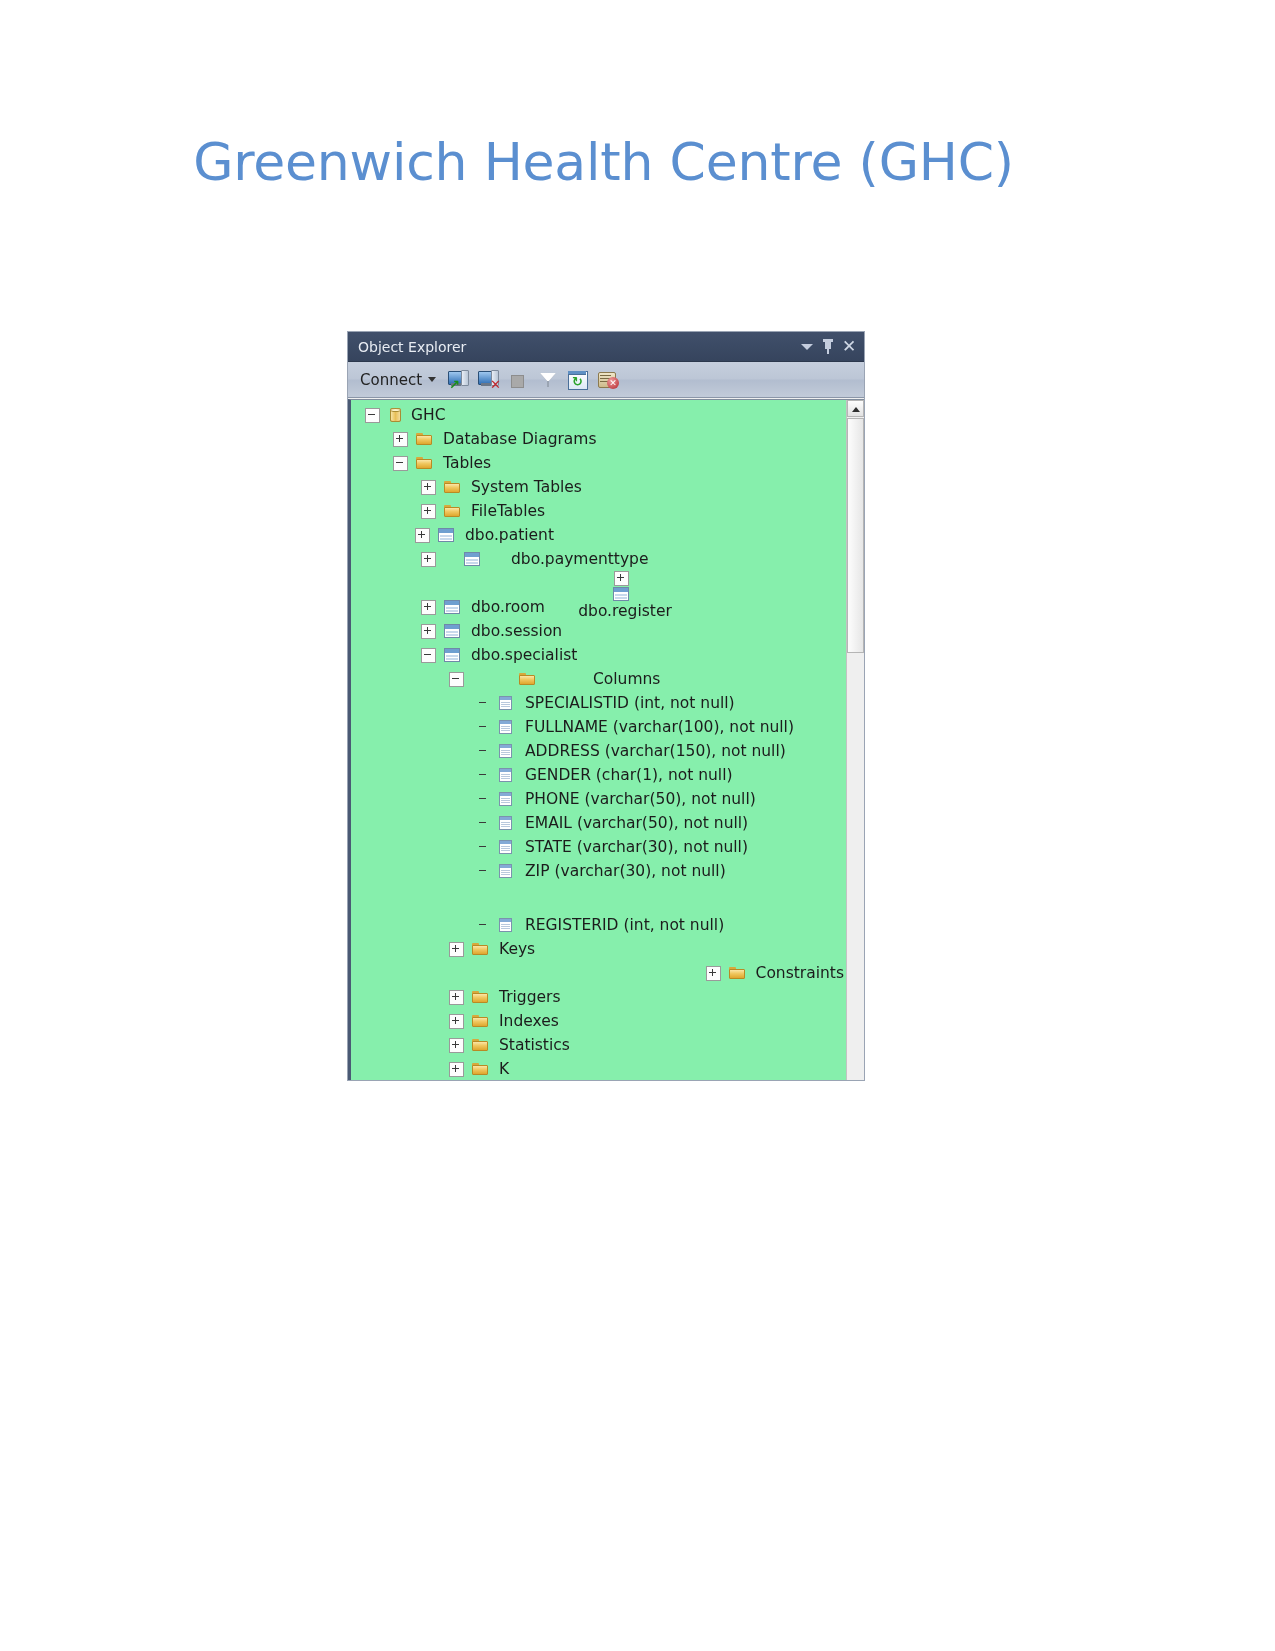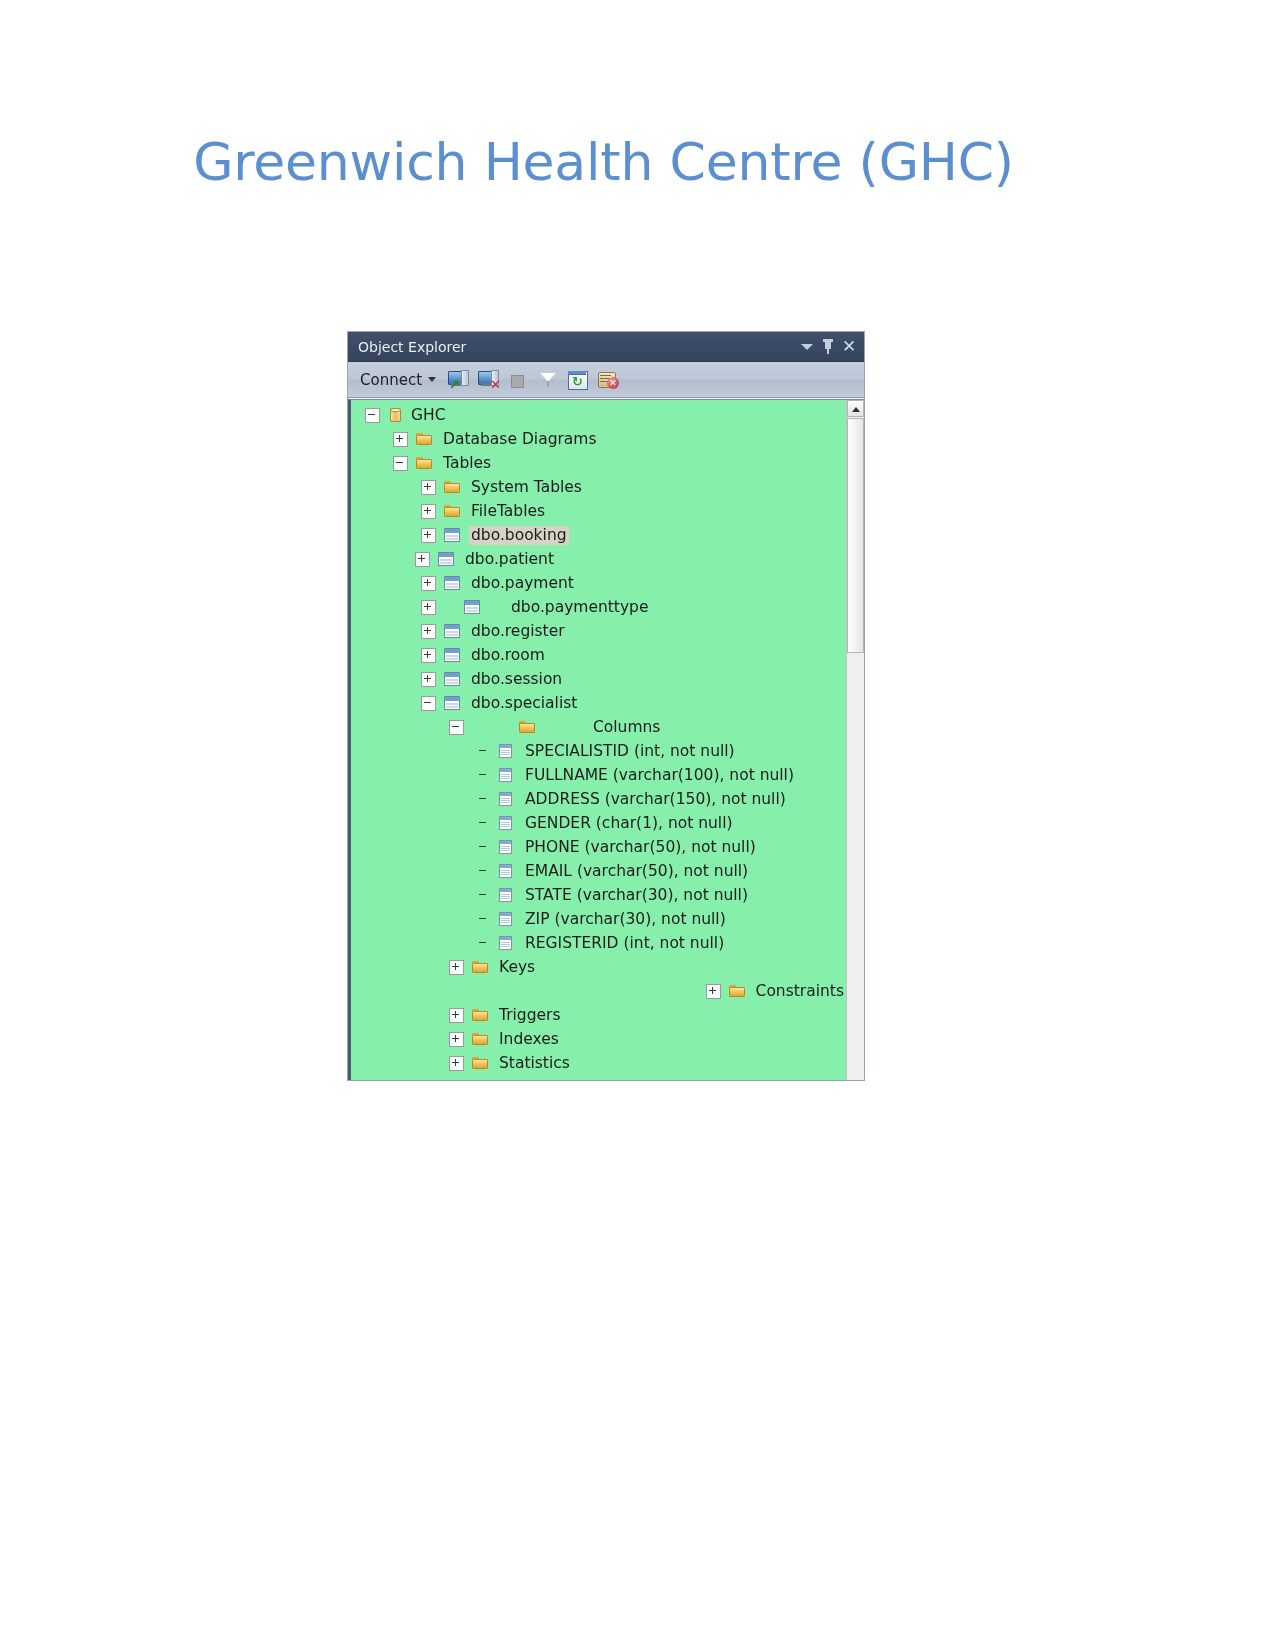--- a/index.html
+++ b/index.html
@@ -195,41 +195,31 @@
         <div class="node" style="padding-left: 70px;">
           <span class="exp plus"></span>
           <span class="ic folder"></span>
           <span class="txt">System Tables</span>
         </div>
         <div class="node" style="padding-left: 70px;">
           <span class="exp plus"></span>
           <span class="ic folder"></span>
           <span class="txt">FileTables</span>
         </div>
-        <div class="node sel" style="padding-left: 70px;">
-          <span class="exp plus"></span>
-          <span class="ic table"></span>
-          <span class="txt">dbo.booking</span>
-        </div>
         <div class="node" style="padding-left: 64px;">
           <span class="exp plus"></span>
           <span class="ic table"></span>
           <span class="txt">dbo.patient</span>
         </div>
-        <div class="node" style="padding-left: 70px;">
-          <span class="exp plus"></span>
-          <span class="ic table"></span>
-          <span class="txt">dbo.payment</span>
-        </div>
         <div class="node" style="padding-left: 70px; gap: 20px;">
           <span class="exp plus"></span>
           <span class="ic table"></span>
           <span class="txt">dbo.paymenttype</span>
         </div>
-        <div class="node" style="padding-left: 70px;">
+        <div class="node" style="padding-left: 53px; flex-direction: column;">
           <span class="exp plus"></span>
           <span class="ic table"></span>
           <span class="txt">dbo.register</span>
         </div>
         <div class="node" style="padding-left: 70px;">
           <span class="exp plus"></span>
           <span class="ic table"></span>
           <span class="txt">dbo.room</span>
         </div>
         <div class="node" style="padding-left: 70px;">
@@ -280,21 +270,21 @@
         <div class="node" style="padding-left: 126px;">
           <span class="exp none"></span>
           <span class="ic col"></span>
           <span class="txt">STATE (varchar(30), not null)</span>
         </div>
         <div class="node" style="padding-left: 126px;">
           <span class="exp none"></span>
           <span class="ic col"></span>
           <span class="txt">ZIP (varchar(30), not null)</span>
         </div>
-        <div class="node" style="padding-left: 126px;">
+        <div class="node" style="padding-left: 126px; margin-top: 30px;">
           <span class="exp none"></span>
           <span class="ic col"></span>
           <span class="txt">REGISTERID (int, not null)</span>
         </div>
         <div class="node" style="padding-left: 98px;">
           <span class="exp plus"></span>
           <span class="ic folder"></span>
           <span class="txt">Keys</span>
         </div>
         <div class="node" style="padding-left: 82px; justify-content: flex-end;">

